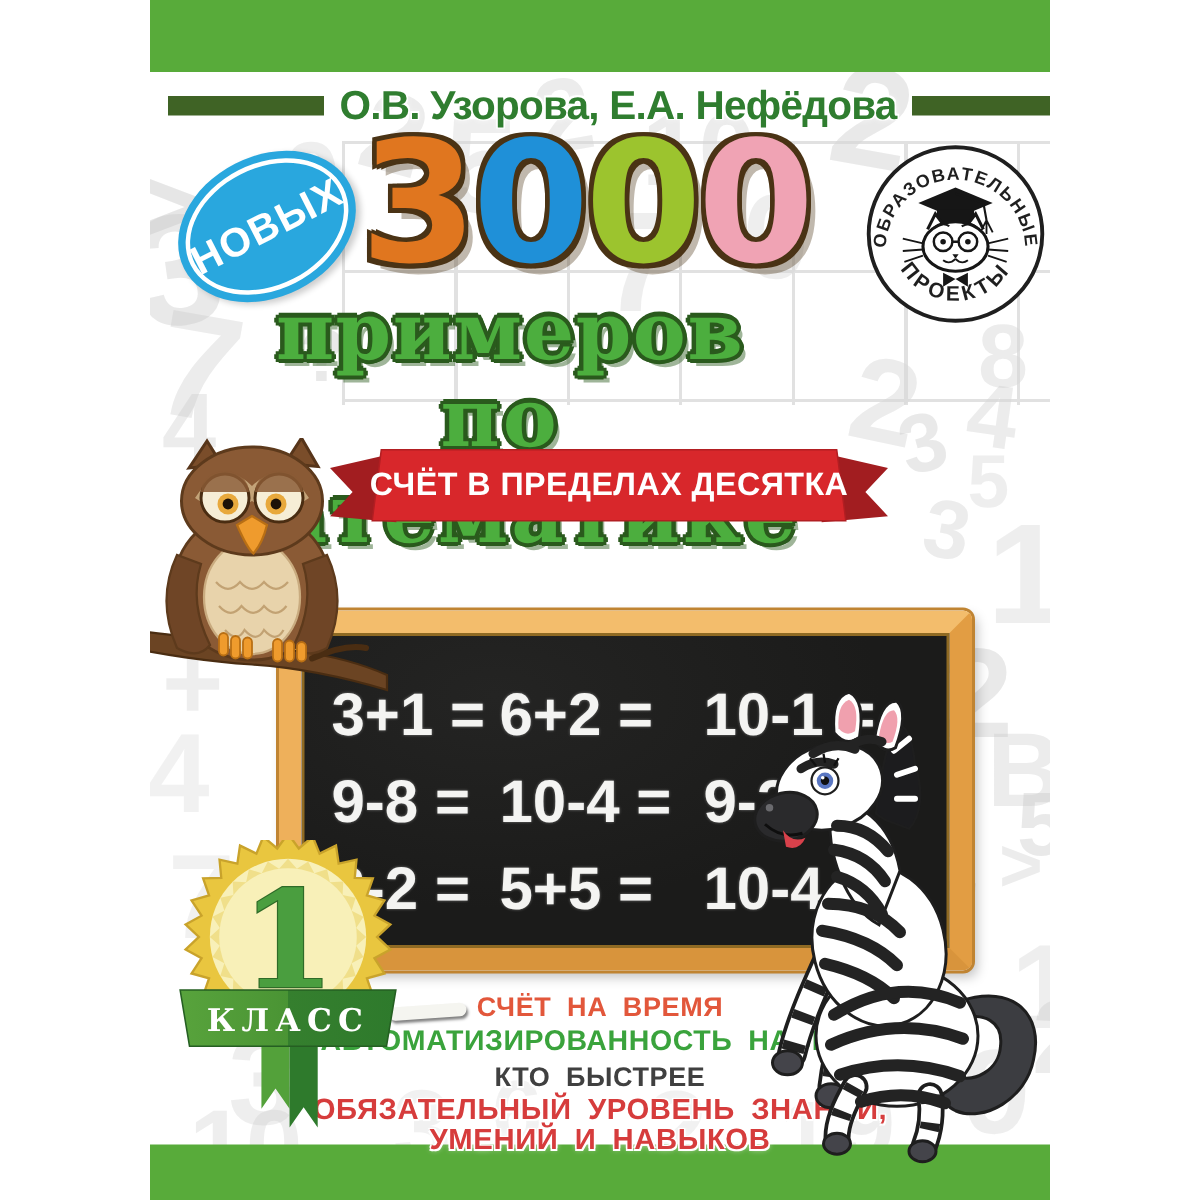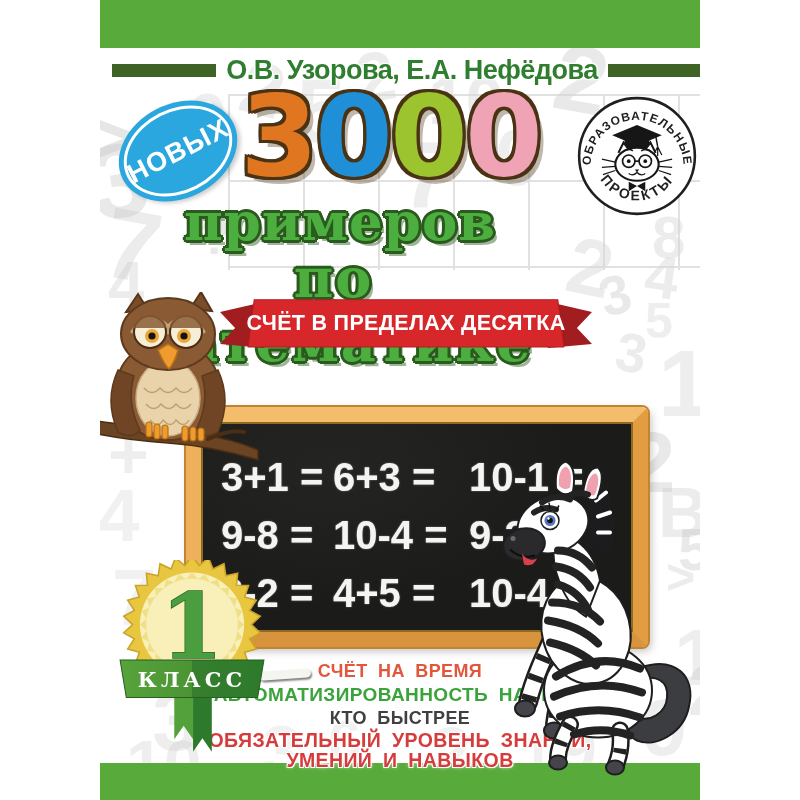--- a/index.html
+++ b/index.html
@@ -190,27 +190,27 @@
       <path d="M0,15 L44,5 L44,51 L0,47 L15,31 Z" fill="#a21d20"></path>
       <path d="M370,15 L326,5 L326,51 L370,47 L355,31 Z" fill="#a21d20"></path>
       <path d="M44,5 L54,9 L44,16 Z M326,5 L316,9 L326,16 Z" fill="#7c1215"></path>
       <path d="M34,3 L336,3 L342,50 L28,50 Z" fill="#d8272b" stroke="#b21e22" stroke-width="1"></path>
     </svg>
     <div class="ribbon-text">СЧЁТ В ПРЕДЕЛАХ ДЕСЯТКА</div>
 
     <div class="board">
       <div class="equations">
           <div class="eq">3+1 =</div>
-          <div class="eq">6+3 =</div>
+          <div class="eq">6+2 =</div>
           <div class="eq">10-1 =</div>
           <div class="eq">9-8 =</div>
           <div class="eq">10-4 =</div>
           <div class="eq">9-2 =</div>
           <div class="eq">8-2 =</div>
-          <div class="eq">4+5 =</div>
+          <div class="eq">5+5 =</div>
           <div class="eq">10-4</div>
         </div>
       <div class="chalk"></div>
     </div>
 
     <svg class="owl" width="175" height="178" viewBox="0 0 175 178">
       <path d="M0,128 C30,132 70,136 110,142 C132,145 152,150 170,158 L170,168 C140,159 110,153 80,151 C50,149 18,144 0,140 Z" fill="#6b4423" stroke="#4a2d12" stroke-width="1.5"></path>
       <path d="M120,147 q22,-10 36,-7" stroke="#4a2d12" stroke-width="4" fill="none" stroke-linecap="round"></path>
       <g>
         <path d="M38,20 L50,2 L60,18 Z" fill="#7a4d2a" stroke="#57351a" stroke-width="2"></path>

